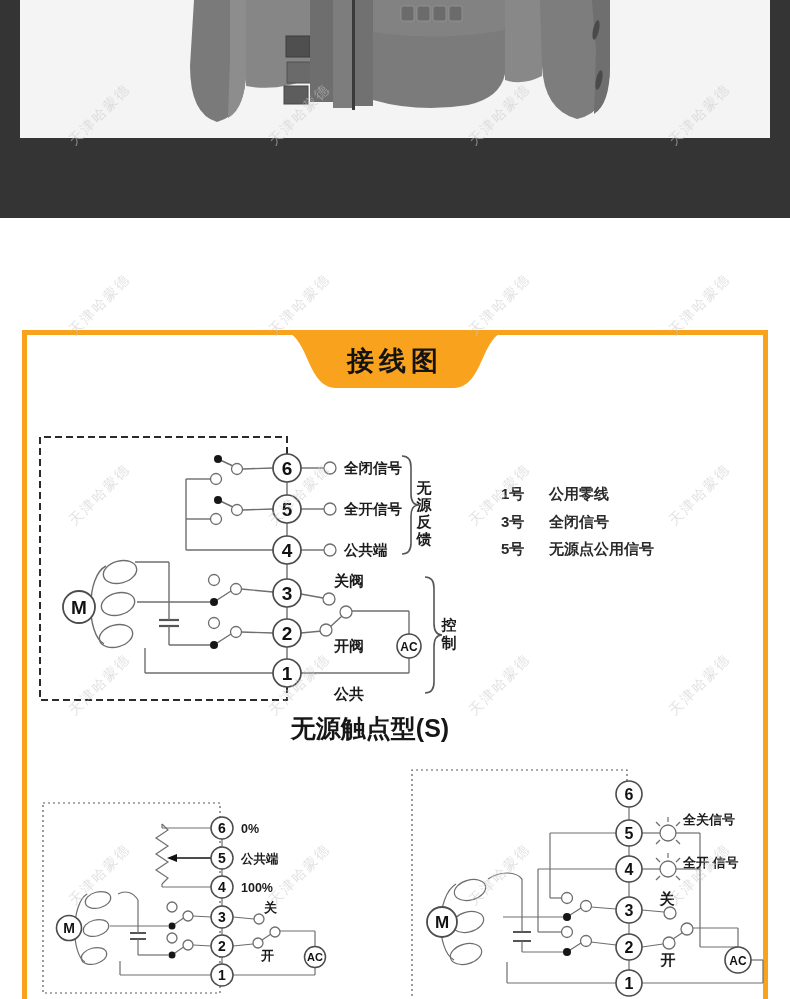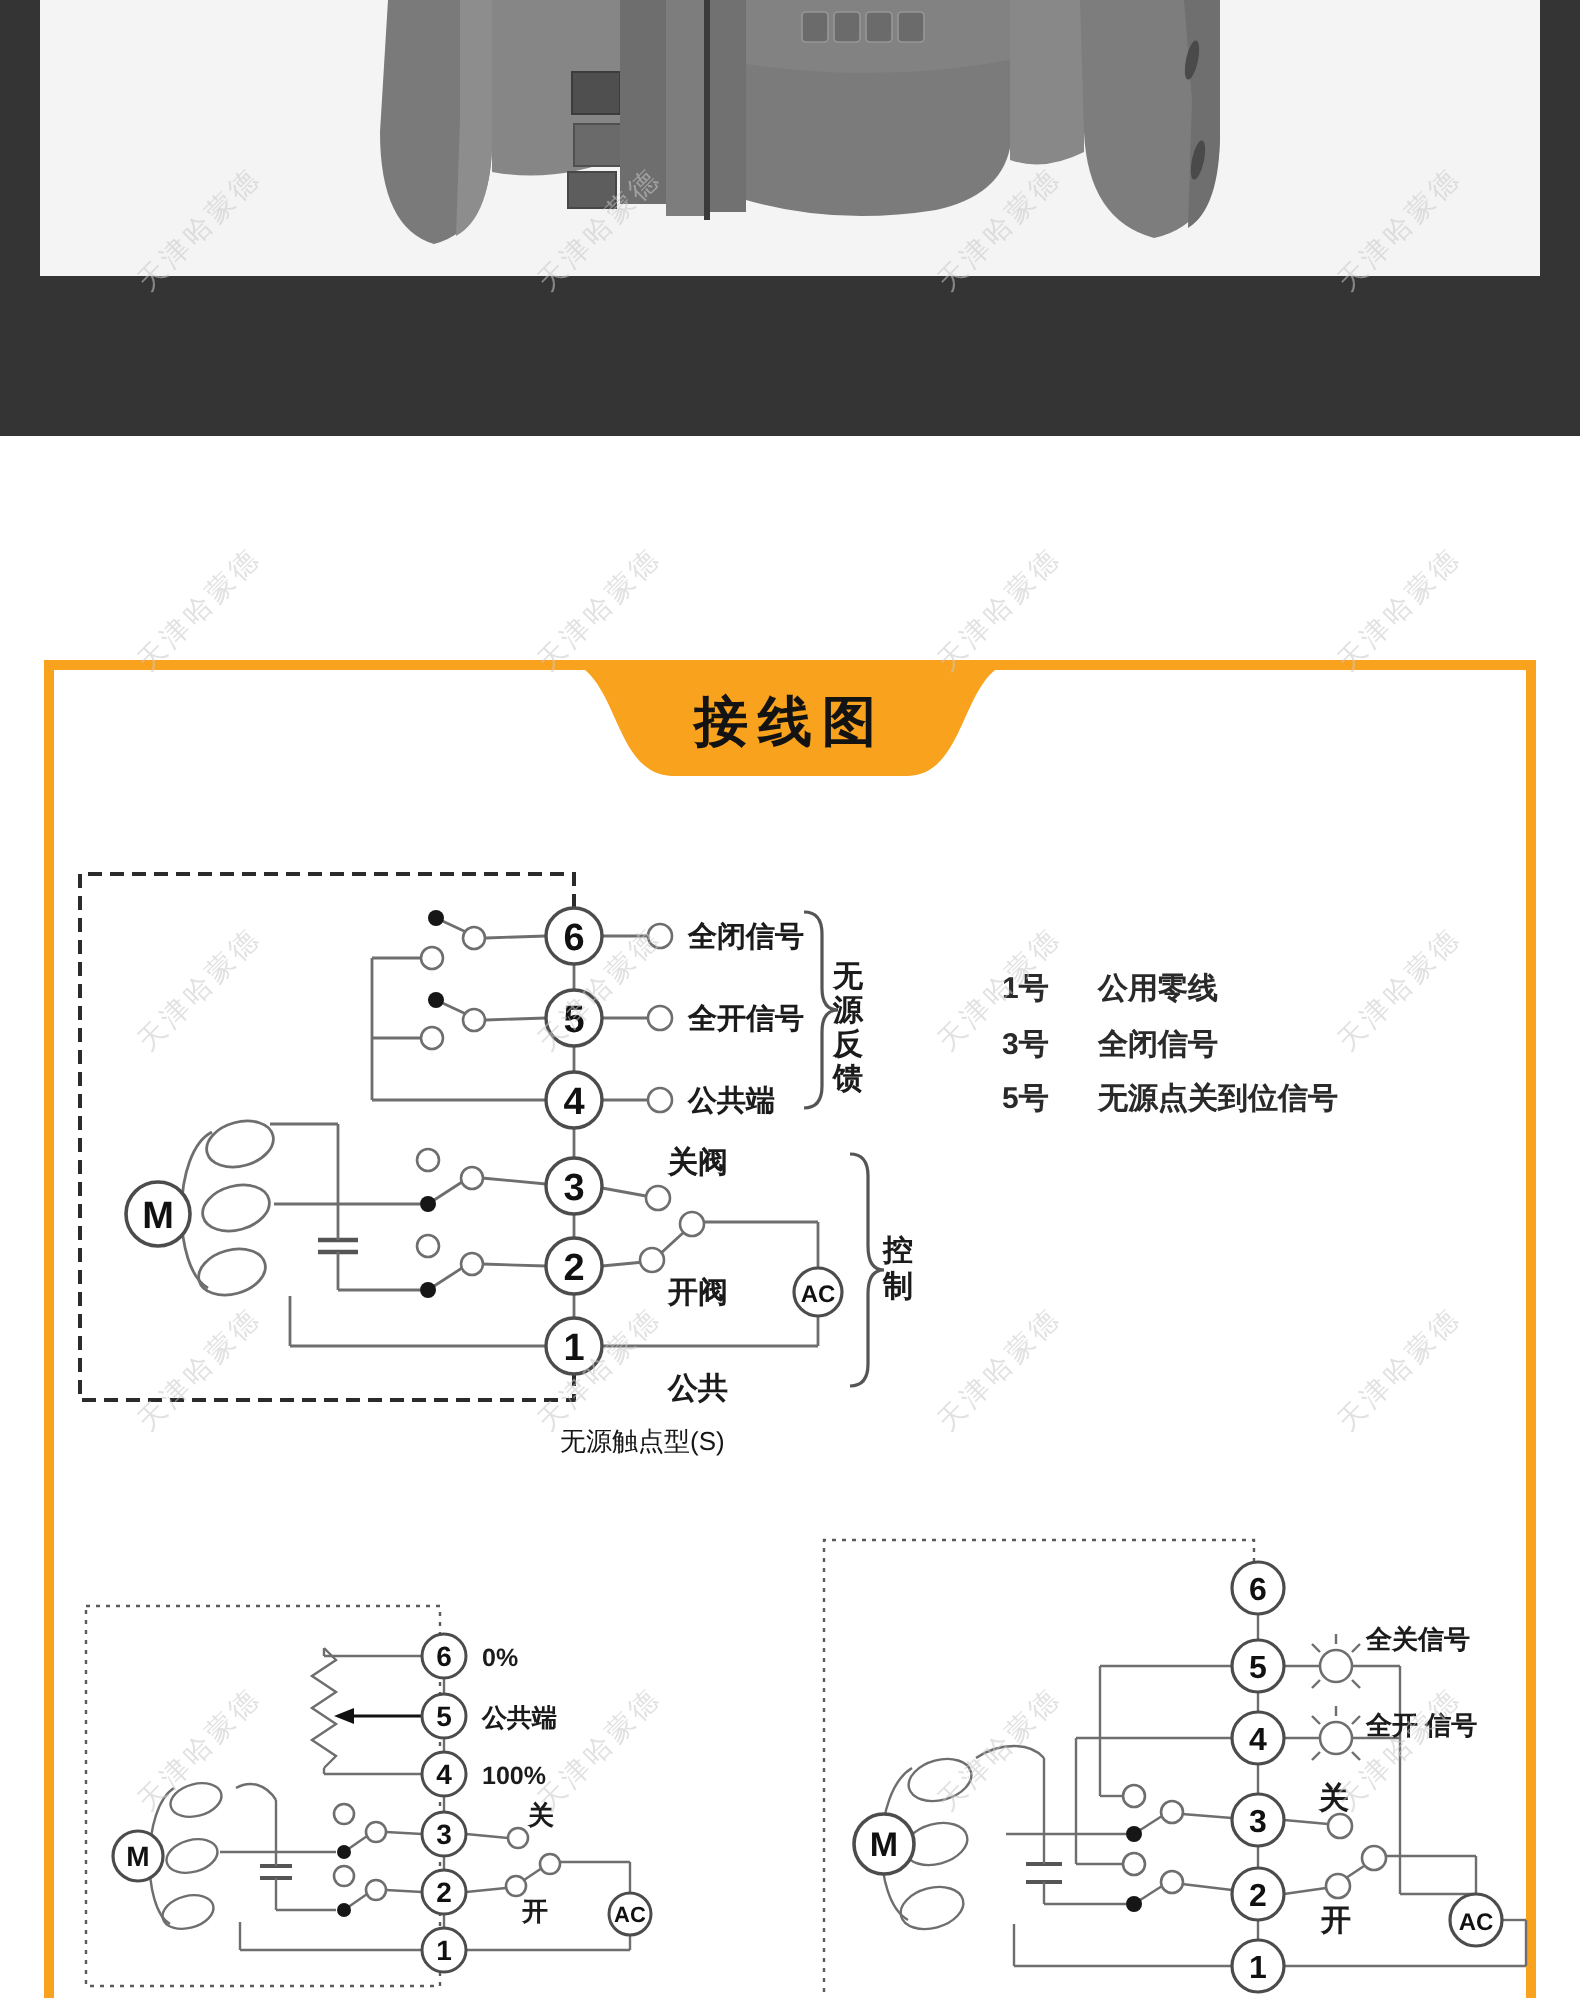--- a/index.html
+++ b/index.html
@@ -33,22 +33,22 @@
   .brace{fill:none;stroke:#555555;stroke-width:1.6;}
   .cjk{fill:#1b1b1b;font-weight:bold;}
   .num{fill:#111111;font-weight:bold;}
 
   
   .term-list{position:absolute;left:501px;top:481px;}
   .term-row{display:flex;height:27.5px;align-items:center;font-size:15px;font-weight:bold;color:#2a2a2a;}
   .term-row .n{width:36px;}
   .term-row .d{margin-left:12px;}
 
-  .caption{position:absolute;left:280px;top:712px;width:180px;text-align:left;
-           font-size:13px;font-weight:normal;color:#161616;}
+  .caption{position:absolute;left:280px;top:712px;width:180px;text-align:center;
+           font-size:25px;font-weight:bold;color:#161616;}
 
   
   .wm{position:absolute;font-size:14px;letter-spacing:2px;color:#c9c9c9;opacity:.55;
       transform:translate(-50%,-50%) rotate(-45deg);white-space:nowrap;pointer-events:none;z-index:40;}
 </style>
 </head>
 <body>
 
 <div class="page">
 
@@ -215,21 +215,21 @@
     <div class="term-row">
         <span class="n">1号</span>
         <span class="d">公用零线</span>
       </div>
     <div class="term-row">
         <span class="n">3号</span>
         <span class="d">全闭信号</span>
       </div>
     <div class="term-row">
         <span class="n">5号</span>
-        <span class="d">无源点关到位信号</span>
+        <span class="d">无源点公用信号</span>
       </div>
   </div>
 
   <div class="caption">无源触点型(S)</div>
 
   <svg class="diag" style="left:35px;top:788px" width="300" height="211" viewBox="0 0 300 211">
     <g>
       <rect class="dotbox" x="8" y="15" width="177" height="190"></rect>
       <line class="wire2" x1="187" y1="40" x2="187" y2="187"></line>
 

